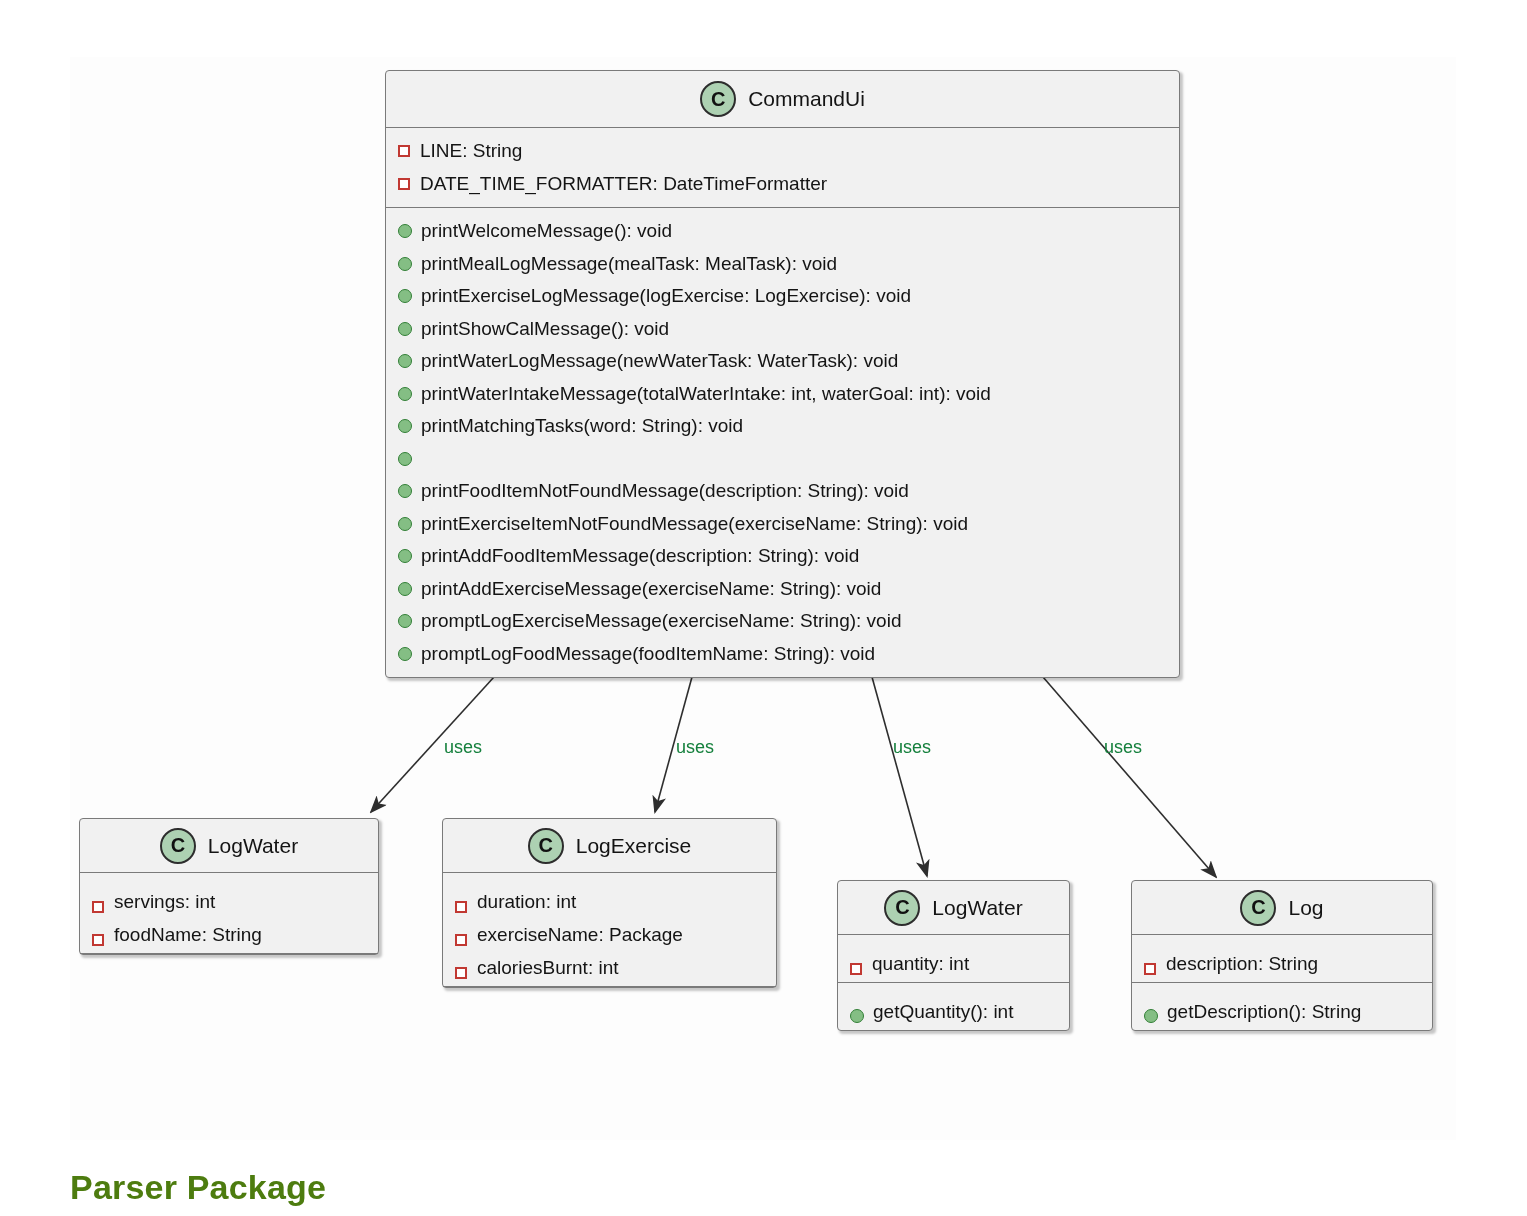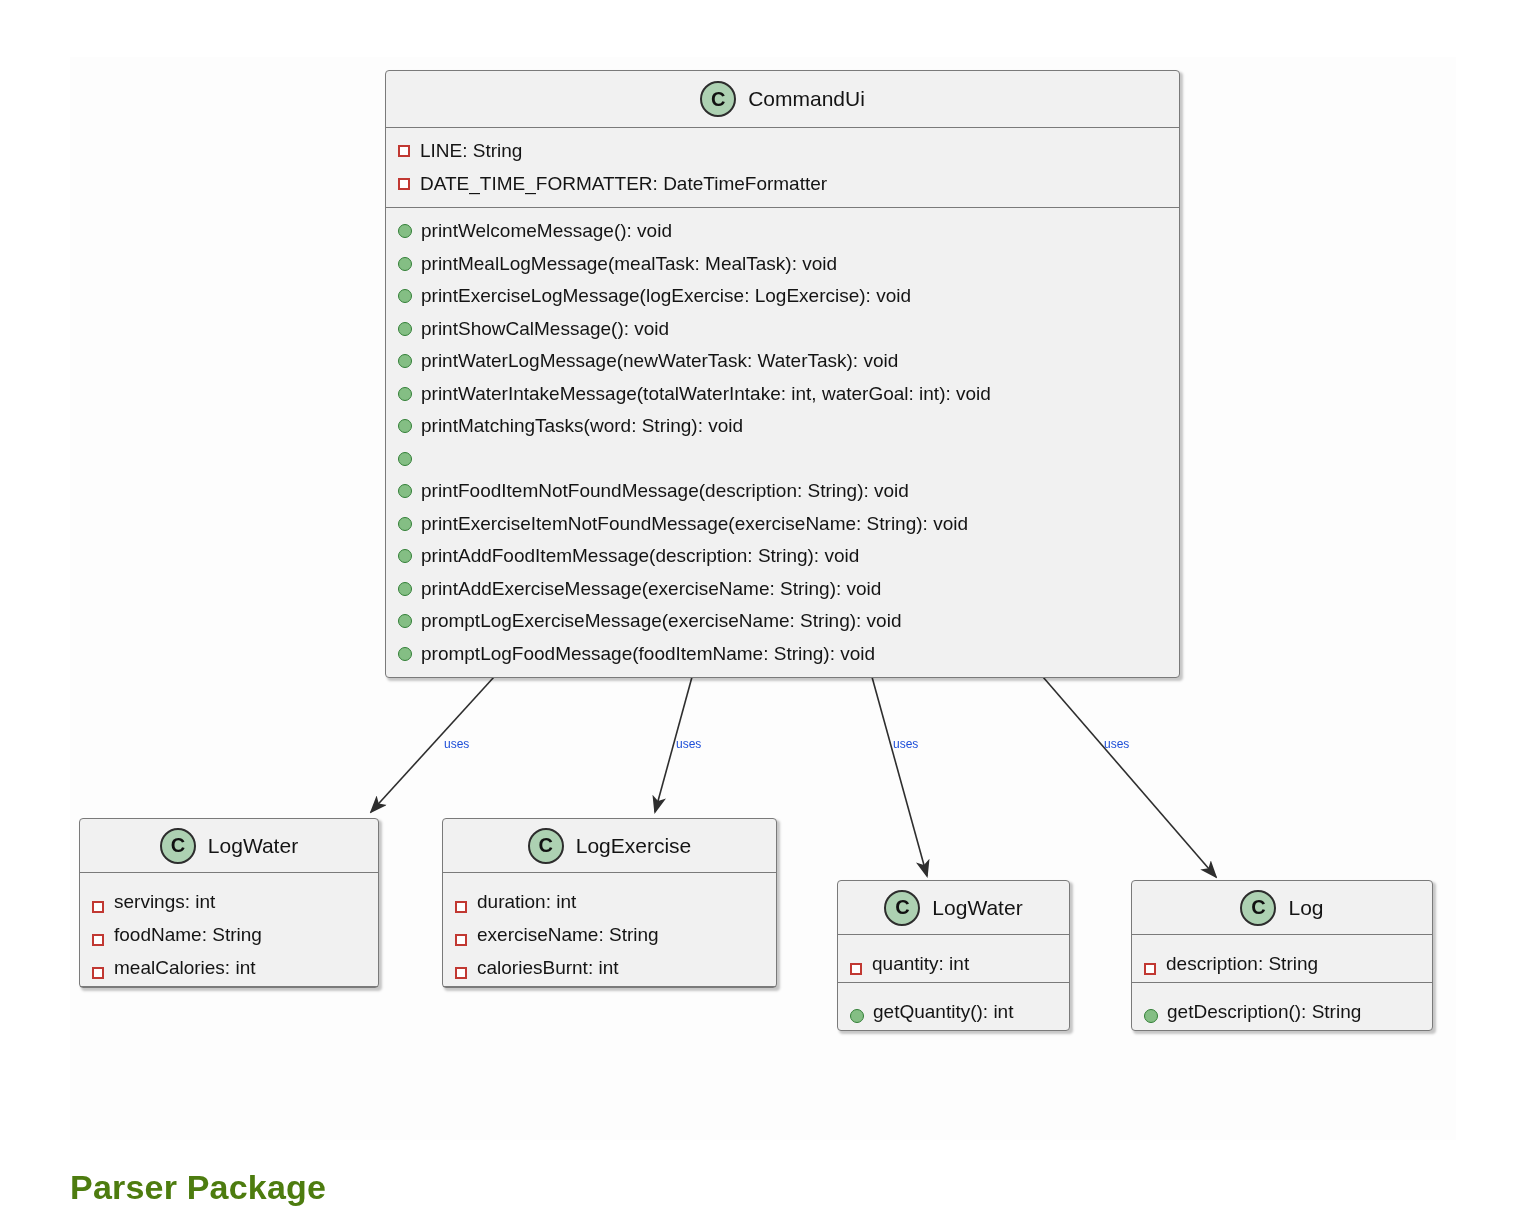--- a/index.html
+++ b/index.html
@@ -49,21 +49,21 @@
     width:14px; height:14px; box-sizing:border-box; flex:none;
     border-radius:50%; background:#84be84; border:1.5px solid #327f36; margin-right:9px;
   }
 
   #cls-commandui   { left:385px;  top:70px;  width:795px; }
   #cls-logmeal     { left:79px;   top:818px; width:300px; }
   #cls-logexercise { left:442px;  top:818px; width:335px; }
   #cls-logwater    { left:837px;  top:880px; width:233px; }
   #cls-log         { left:1131px; top:880px; width:302px; }
 
-  .edge-label { position:absolute; font-size:12px; color:#1d4ed8; }
+  .edge-label { position:absolute; font-size:18px; color:#15803d; }
   #edge-label-0 { left:444px;  top:737px; }
   #edge-label-1 { left:676px;  top:737px; }
   #edge-label-2 { left:893px;  top:737px; }
   #edge-label-3 { left:1104px; top:737px; }
 
   .page-heading {
     position:absolute; left:70px; top:1168px;
     font-size:34px; font-weight:700; color:#4d7c0f; letter-spacing:0.2px;
   }
 </style>
@@ -170,40 +170,36 @@
   </div>
   <div class="cls-fields">
       <div class="member">
         <span class="icon-field"></span>
         <span>servings: int</span>
       </div>
       <div class="member">
         <span class="icon-field"></span>
         <span>foodName: String</span>
       </div>
-      <div class="member">
-        <span class="icon-field"></span>
-        <span>mealCalories: int</span>
-      </div>
     </div>
 </div>
 
 <div class="uml-class small" id="cls-logexercise">
   <div class="cls-header">
     <span class="badge">C</span>
     <span class="cls-title">LogExercise</span>
   </div>
   <div class="cls-fields">
       <div class="member">
         <span class="icon-field"></span>
         <span>duration: int</span>
       </div>
       <div class="member">
         <span class="icon-field"></span>
-        <span>exerciseName: String</span>
+        <span>exerciseName: Package</span>
       </div>
       <div class="member">
         <span class="icon-field"></span>
         <span>caloriesBurnt: int</span>
       </div>
     </div>
 </div>
 
 <div class="uml-class small" id="cls-logwater">
   <div class="cls-header">

